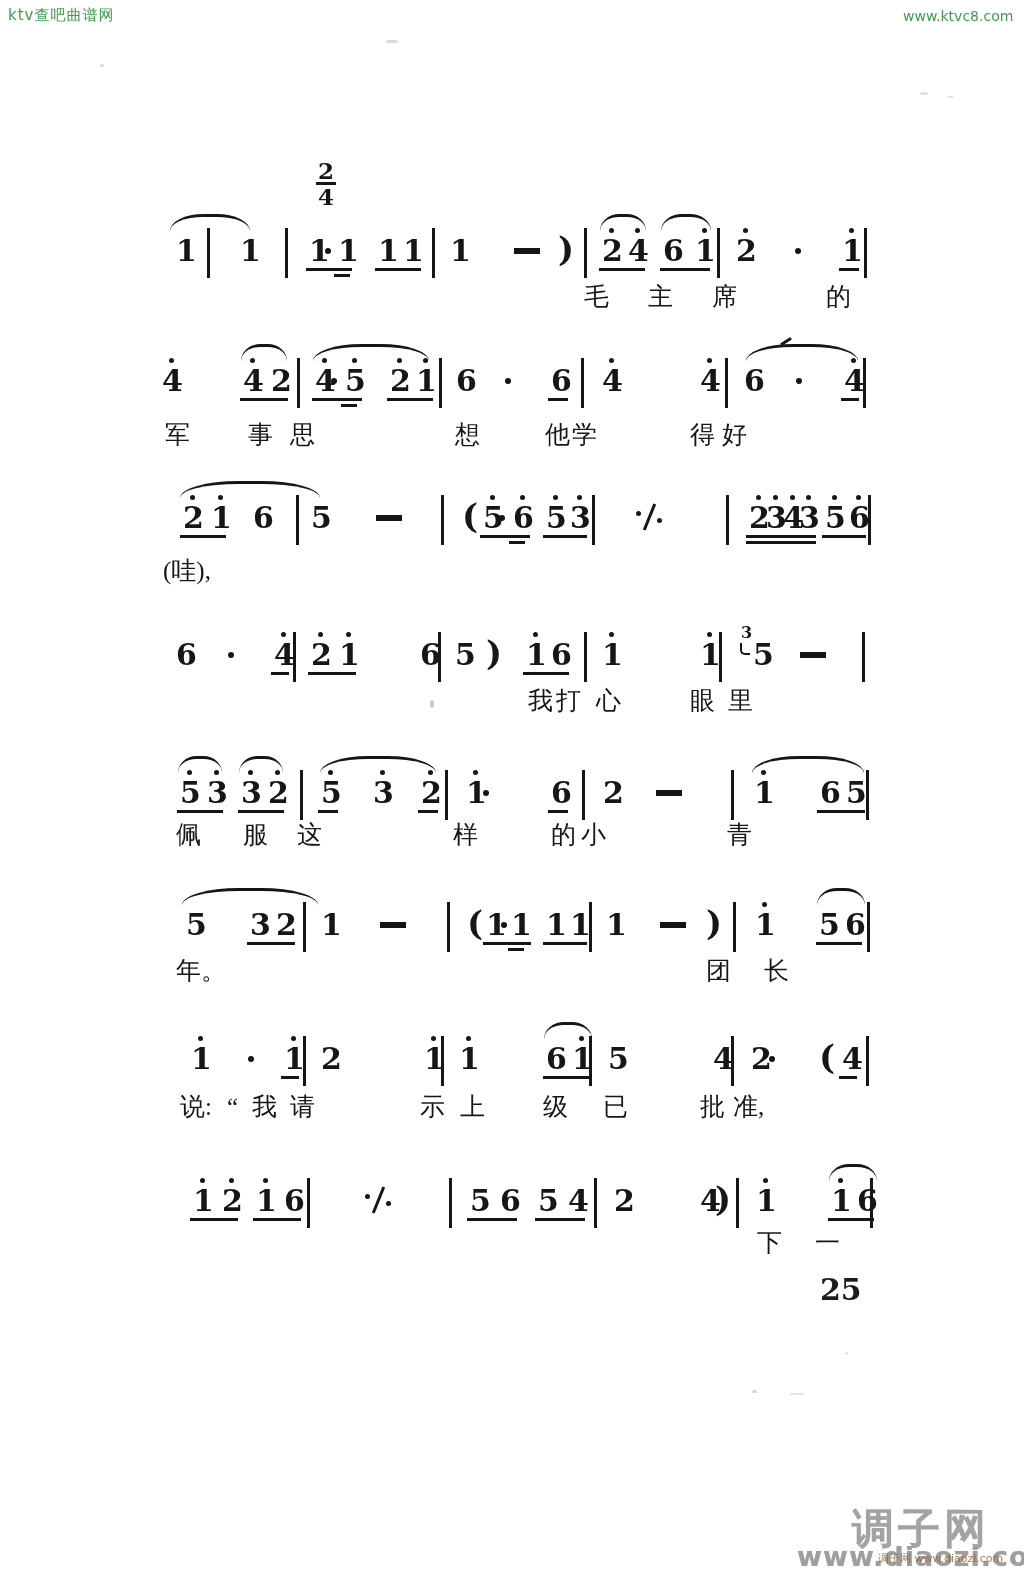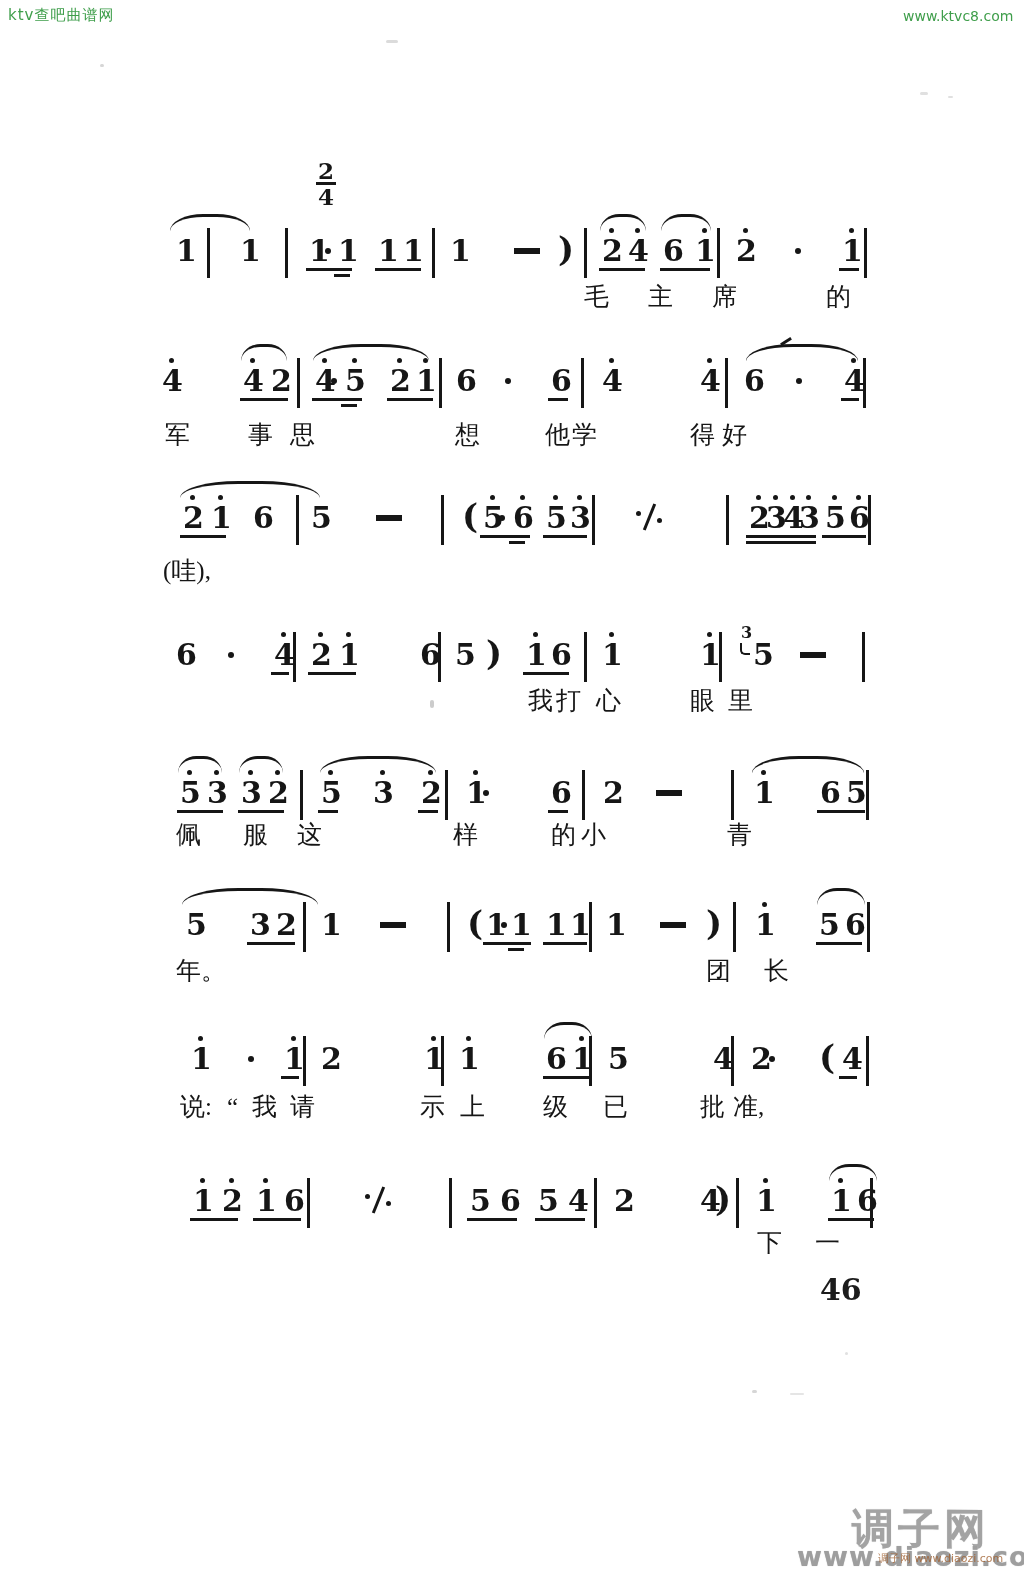--- a/index.html
+++ b/index.html
@@ -382,17 +382,17 @@
       <div class="lyr" style="left: 815px; top: 1230px;">一</div>
       <div class="spk" style="left: 386px; top: 40px; width: 12px; height: 3px; opacity: 0.35;"></div>
       <div class="spk" style="left: 100px; top: 64px; width: 4px; height: 3px; opacity: 0.4;"></div>
       <div class="spk" style="left: 920px; top: 92px; width: 8px; height: 3px; opacity: 0.3;"></div>
       <div class="spk" style="left: 948px; top: 96px; width: 5px; height: 2px; opacity: 0.3;"></div>
       <div class="spk" style="left: 430px; top: 700px; width: 4px; height: 8px; opacity: 0.5;"></div>
       <div class="spk" style="left: 752px; top: 1390px; width: 5px; height: 3px; opacity: 0.4;"></div>
       <div class="spk" style="left: 790px; top: 1393px; width: 14px; height: 2px; opacity: 0.25;"></div>
       <div class="spk" style="left: 845px; top: 1352px; width: 3px; height: 3px; opacity: 0.3;"></div>
     </div>
-  <div class="pgnum">46</div>
+  <div class="pgnum">25</div>
   <div class="wm-t">调子网</div>
   <div class="wm-u">www.diaozi.com</div>
   <div class="wm-o">调子网 www.diaozi.com</div>
 </div>
 
 </body></html>

